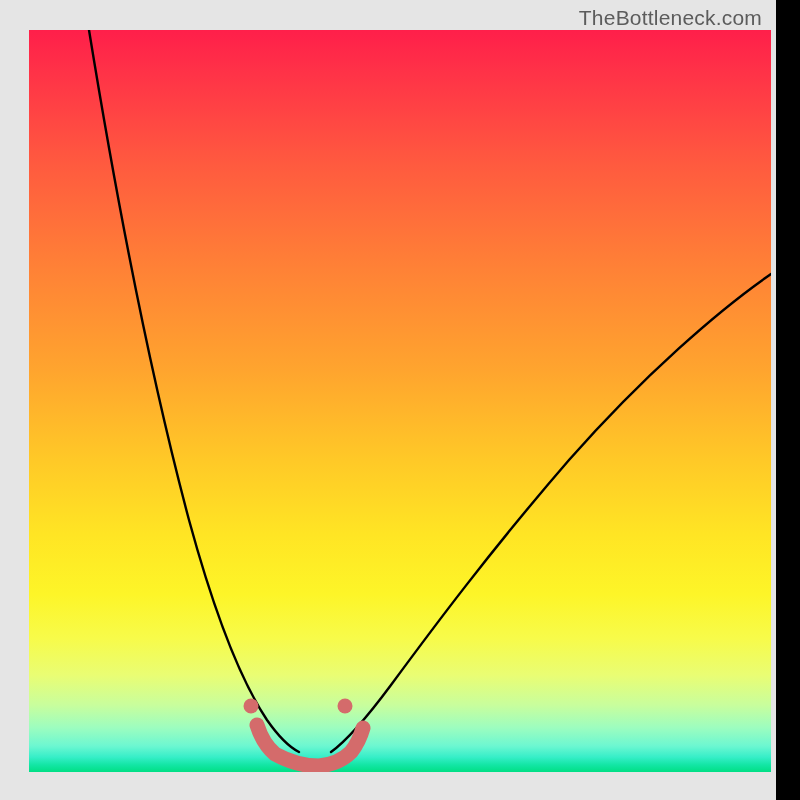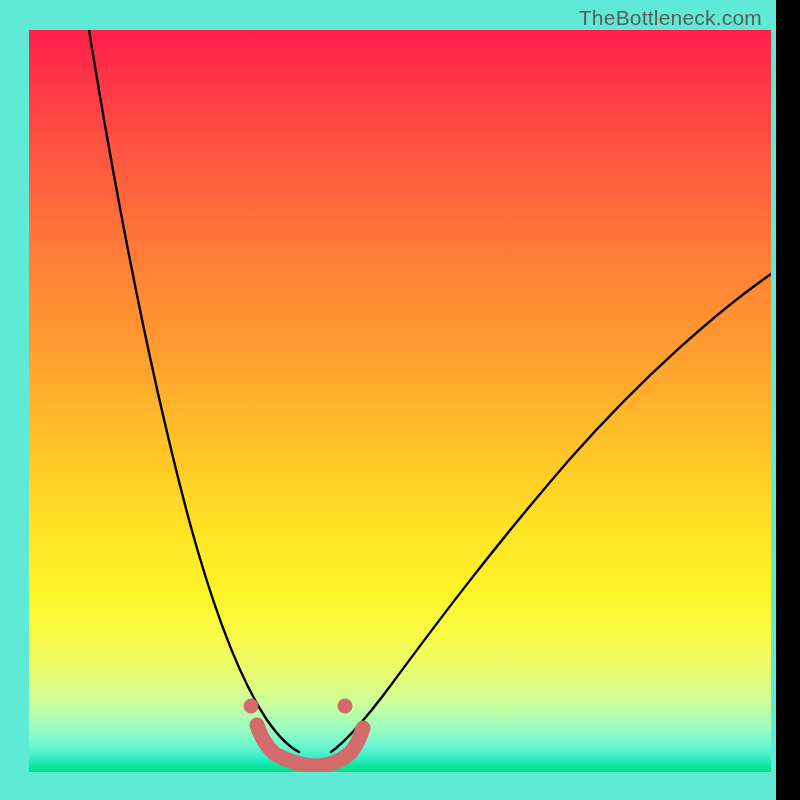--- a/index.html
+++ b/index.html
@@ -10,21 +10,21 @@
     background: #000;
     overflow: hidden;
     font-family: Arial, Helvetica, sans-serif;
   }
   .frame {
     position: absolute;
     left: 0;
     top: 0;
     width: 776px;
     height: 800px;
-    background: #5eead4;
+    background: #e5e5e5;
   }
   .plot {
     position: absolute;
     left: 29px;
     top: 30px;
     width: 742px;
     height: 742px;
     background: linear-gradient(to bottom,
       #ff1f4a 0%,
       #ff3347 6%,

